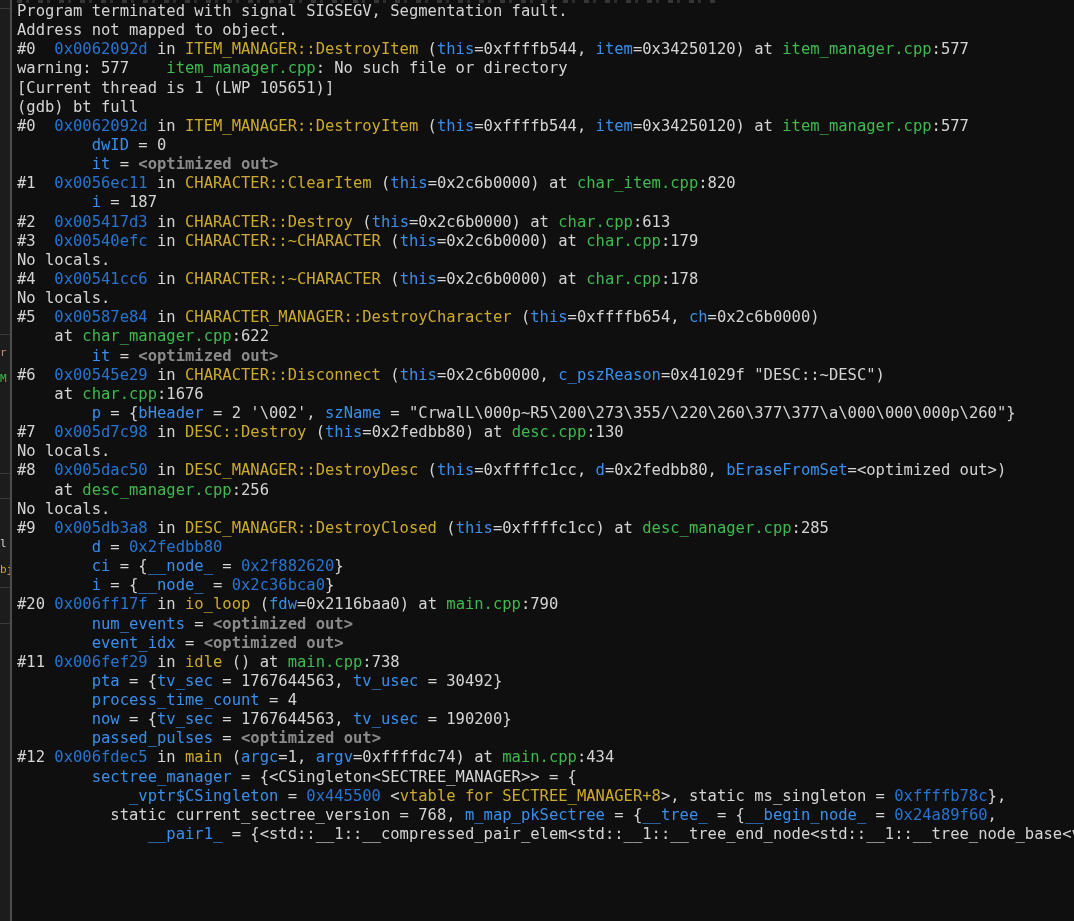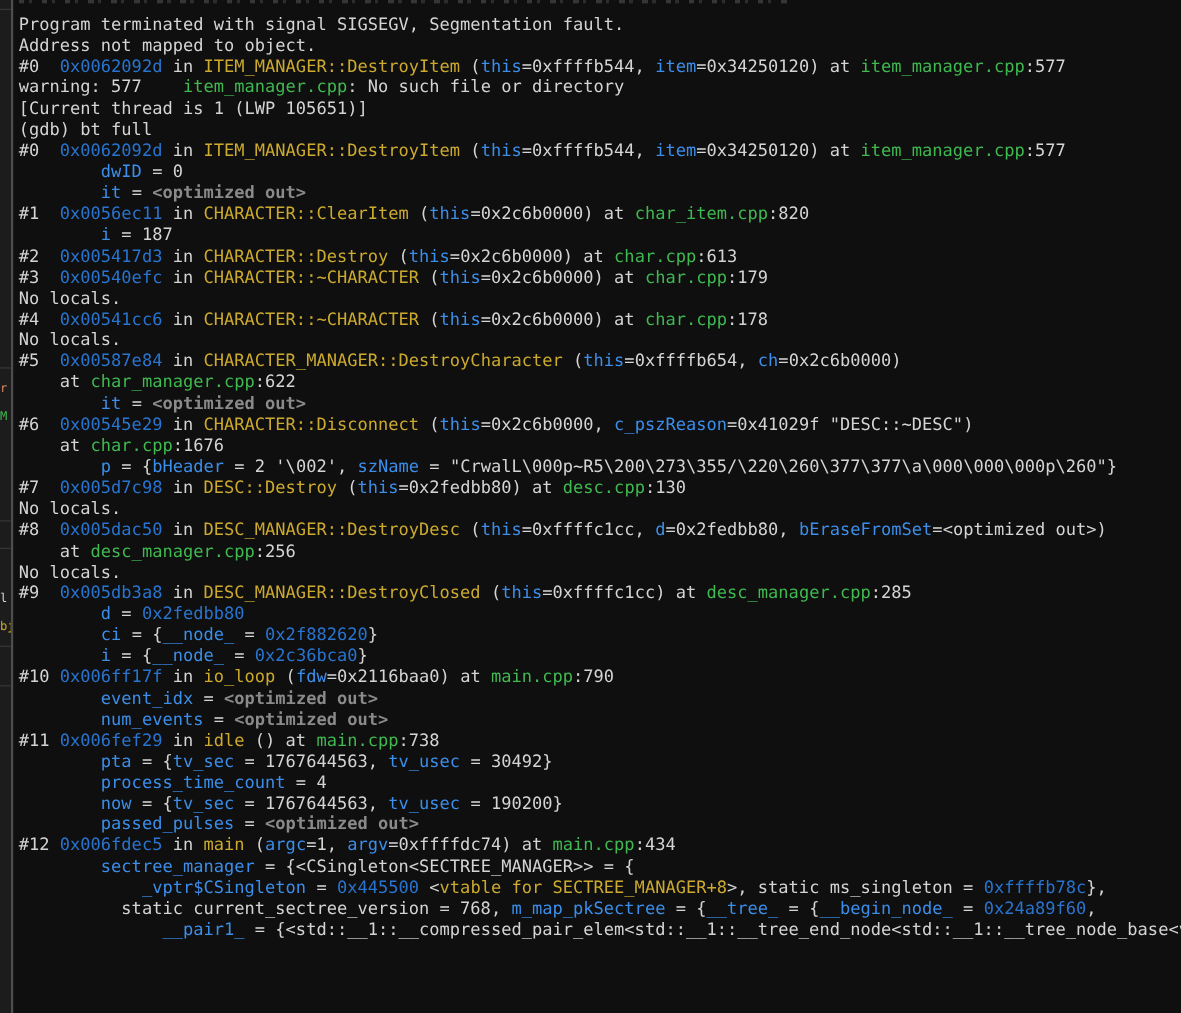--- a/index.html
+++ b/index.html
@@ -22,21 +22,21 @@
     background:#4d4d4d;z-index:3;
   }
   
   .top-remnant{
     position:absolute;left:17px;top:0;width:700px;height:3px;z-index:1;
     background:repeating-linear-gradient(90deg,#555 0 5px,transparent 5px 9px,#444 9px 12px,transparent 12px 21px);
     opacity:.55;
   }
   .terminal{
     position:absolute;left:12px;top:0;right:0;bottom:0;
-    padding:13px 0 0 5px;overflow:hidden;
+    padding:2px 0 0 5px;overflow:hidden;
   }
   .line{
     white-space:pre;font-size:15.5px;line-height:19.15px;height:19.15px;
     letter-spacing:0px;
   }
   .c-w{color:var(--col-w);}
   .c-b{color:var(--col-b);}
   .c-v{color:var(--col-v);margin-top:28px;}
   .c-y{color:var(--col-y);}
   .c-g{color:var(--col-g);}
@@ -85,23 +85,23 @@
     <div class="line"><span class="c-w">        </span><span class="c-v">p</span><span class="c-w"> = {</span><span class="c-v">bHeader</span><span class="c-w"> = 2 '\002', </span><span class="c-v">szName</span><span class="c-w"> = "CrwalL\000p~R5\200\273\355/\220\260\377\377\a\000\000\000p\260"}</span></div>
     <div class="line"><span class="c-w">#7  </span><span class="c-b">0x005d7c98</span><span class="c-w"> in </span><span class="c-y">DESC::Destroy</span><span class="c-w"> (</span><span class="c-v">this</span><span class="c-w">=0x2fedbb80) at </span><span class="c-g">desc.cpp</span><span class="c-w">:130</span></div>
     <div class="line"><span class="c-w">No locals.</span></div>
     <div class="line"><span class="c-w">#8  </span><span class="c-b">0x005dac50</span><span class="c-w"> in </span><span class="c-y">DESC_MANAGER::DestroyDesc</span><span class="c-w"> (</span><span class="c-v">this</span><span class="c-w">=0xffffc1cc, </span><span class="c-v">d</span><span class="c-w">=0x2fedbb80, </span><span class="c-v">bEraseFromSet</span><span class="c-w">=&lt;optimized out&gt;)</span></div>
     <div class="line"><span class="c-w">    at </span><span class="c-g">desc_manager.cpp</span><span class="c-w">:256</span></div>
     <div class="line"><span class="c-w">No locals.</span></div>
     <div class="line"><span class="c-w">#9  </span><span class="c-b">0x005db3a8</span><span class="c-w"> in </span><span class="c-y">DESC_MANAGER::DestroyClosed</span><span class="c-w"> (</span><span class="c-v">this</span><span class="c-w">=0xffffc1cc) at </span><span class="c-g">desc_manager.cpp</span><span class="c-w">:285</span></div>
     <div class="line"><span class="c-w">        </span><span class="c-v">d</span><span class="c-w"> = </span><span class="c-b">0x2fedbb80</span></div>
     <div class="line"><span class="c-w">        </span><span class="c-v">ci</span><span class="c-w"> = {</span><span class="c-v">__node_</span><span class="c-w"> = </span><span class="c-b">0x2f882620</span><span class="c-w">}</span></div>
     <div class="line"><span class="c-w">        </span><span class="c-v">i</span><span class="c-w"> = {</span><span class="c-v">__node_</span><span class="c-w"> = </span><span class="c-b">0x2c36bca0</span><span class="c-w">}</span></div>
-    <div class="line"><span class="c-w">#10 </span><span class="c-b">0x006ff17f</span><span class="c-w"> in </span><span class="c-y">io_loop</span><span class="c-w"> (</span><span class="c-v">fdw</span><span class="c-w">=0x2116baa0) at </span><span class="c-g">main.cpp</span><span class="c-w">:790</span></div>
+    <div class="line"><span class="c-w">#20 </span><span class="c-b">0x006ff17f</span><span class="c-w"> in </span><span class="c-y">io_loop</span><span class="c-w"> (</span><span class="c-v">fdw</span><span class="c-w">=0x2116baa0) at </span><span class="c-g">main.cpp</span><span class="c-w">:790</span></div>
+    <div class="line"><span class="c-w">        </span><span class="c-v">num_events</span><span class="c-w"> = </span><span class="c-d">&lt;optimized out&gt;</span></div>
     <div class="line"><span class="c-w">        </span><span class="c-v">event_idx</span><span class="c-w"> = </span><span class="c-d">&lt;optimized out&gt;</span></div>
-    <div class="line"><span class="c-w">        </span><span class="c-v">num_events</span><span class="c-w"> = </span><span class="c-d">&lt;optimized out&gt;</span></div>
     <div class="line"><span class="c-w">#11 </span><span class="c-b">0x006fef29</span><span class="c-w"> in </span><span class="c-y">idle</span><span class="c-w"> () at </span><span class="c-g">main.cpp</span><span class="c-w">:738</span></div>
     <div class="line"><span class="c-w">        </span><span class="c-v">pta</span><span class="c-w"> = {</span><span class="c-v">tv_sec</span><span class="c-w"> = 1767644563, </span><span class="c-v">tv_usec</span><span class="c-w"> = 30492}</span></div>
     <div class="line"><span class="c-w">        </span><span class="c-v">process_time_count</span><span class="c-w"> = 4</span></div>
     <div class="line"><span class="c-w">        </span><span class="c-v">now</span><span class="c-w"> = {</span><span class="c-v">tv_sec</span><span class="c-w"> = 1767644563, </span><span class="c-v">tv_usec</span><span class="c-w"> = 190200}</span></div>
     <div class="line"><span class="c-w">        </span><span class="c-v">passed_pulses</span><span class="c-w"> = </span><span class="c-d">&lt;optimized out&gt;</span></div>
     <div class="line"><span class="c-w">#12 </span><span class="c-b">0x006fdec5</span><span class="c-w"> in </span><span class="c-y">main</span><span class="c-w"> (</span><span class="c-v">argc</span><span class="c-w">=1, </span><span class="c-v">argv</span><span class="c-w">=0xffffdc74) at </span><span class="c-g">main.cpp</span><span class="c-w">:434</span></div>
     <div class="line"><span class="c-w">        </span><span class="c-v">sectree_manager</span><span class="c-w"> = {&lt;CSingleton&lt;SECTREE_MANAGER&gt;&gt; = {</span></div>
     <div class="line"><span class="c-w">            </span><span class="c-v">_vptr$CSingleton</span><span class="c-w"> = </span><span class="c-b">0x445500</span><span class="c-w"> &lt;</span><span class="c-y">vtable for SECTREE_MANAGER+8</span><span class="c-w">&gt;, static ms_singleton = </span><span class="c-b">0xffffb78c</span><span class="c-w">},</span></div>
     <div class="line"><span class="c-w">          static current_sectree_version = 768, </span><span class="c-v">m_map_pkSectree</span><span class="c-w"> = {</span><span class="c-v">__tree_</span><span class="c-w"> = {</span><span class="c-v">__begin_node_</span><span class="c-w"> = </span><span class="c-b">0x24a89f60</span><span class="c-w">,</span></div>
     <div class="line"><span class="c-w">              </span><span class="c-v">__pair1_</span><span class="c-w"> = {&lt;std::__1::__compressed_pair_elem&lt;std::__1::__tree_end_node&lt;std::__1::__tree_node_base&lt;voi</span></div>

